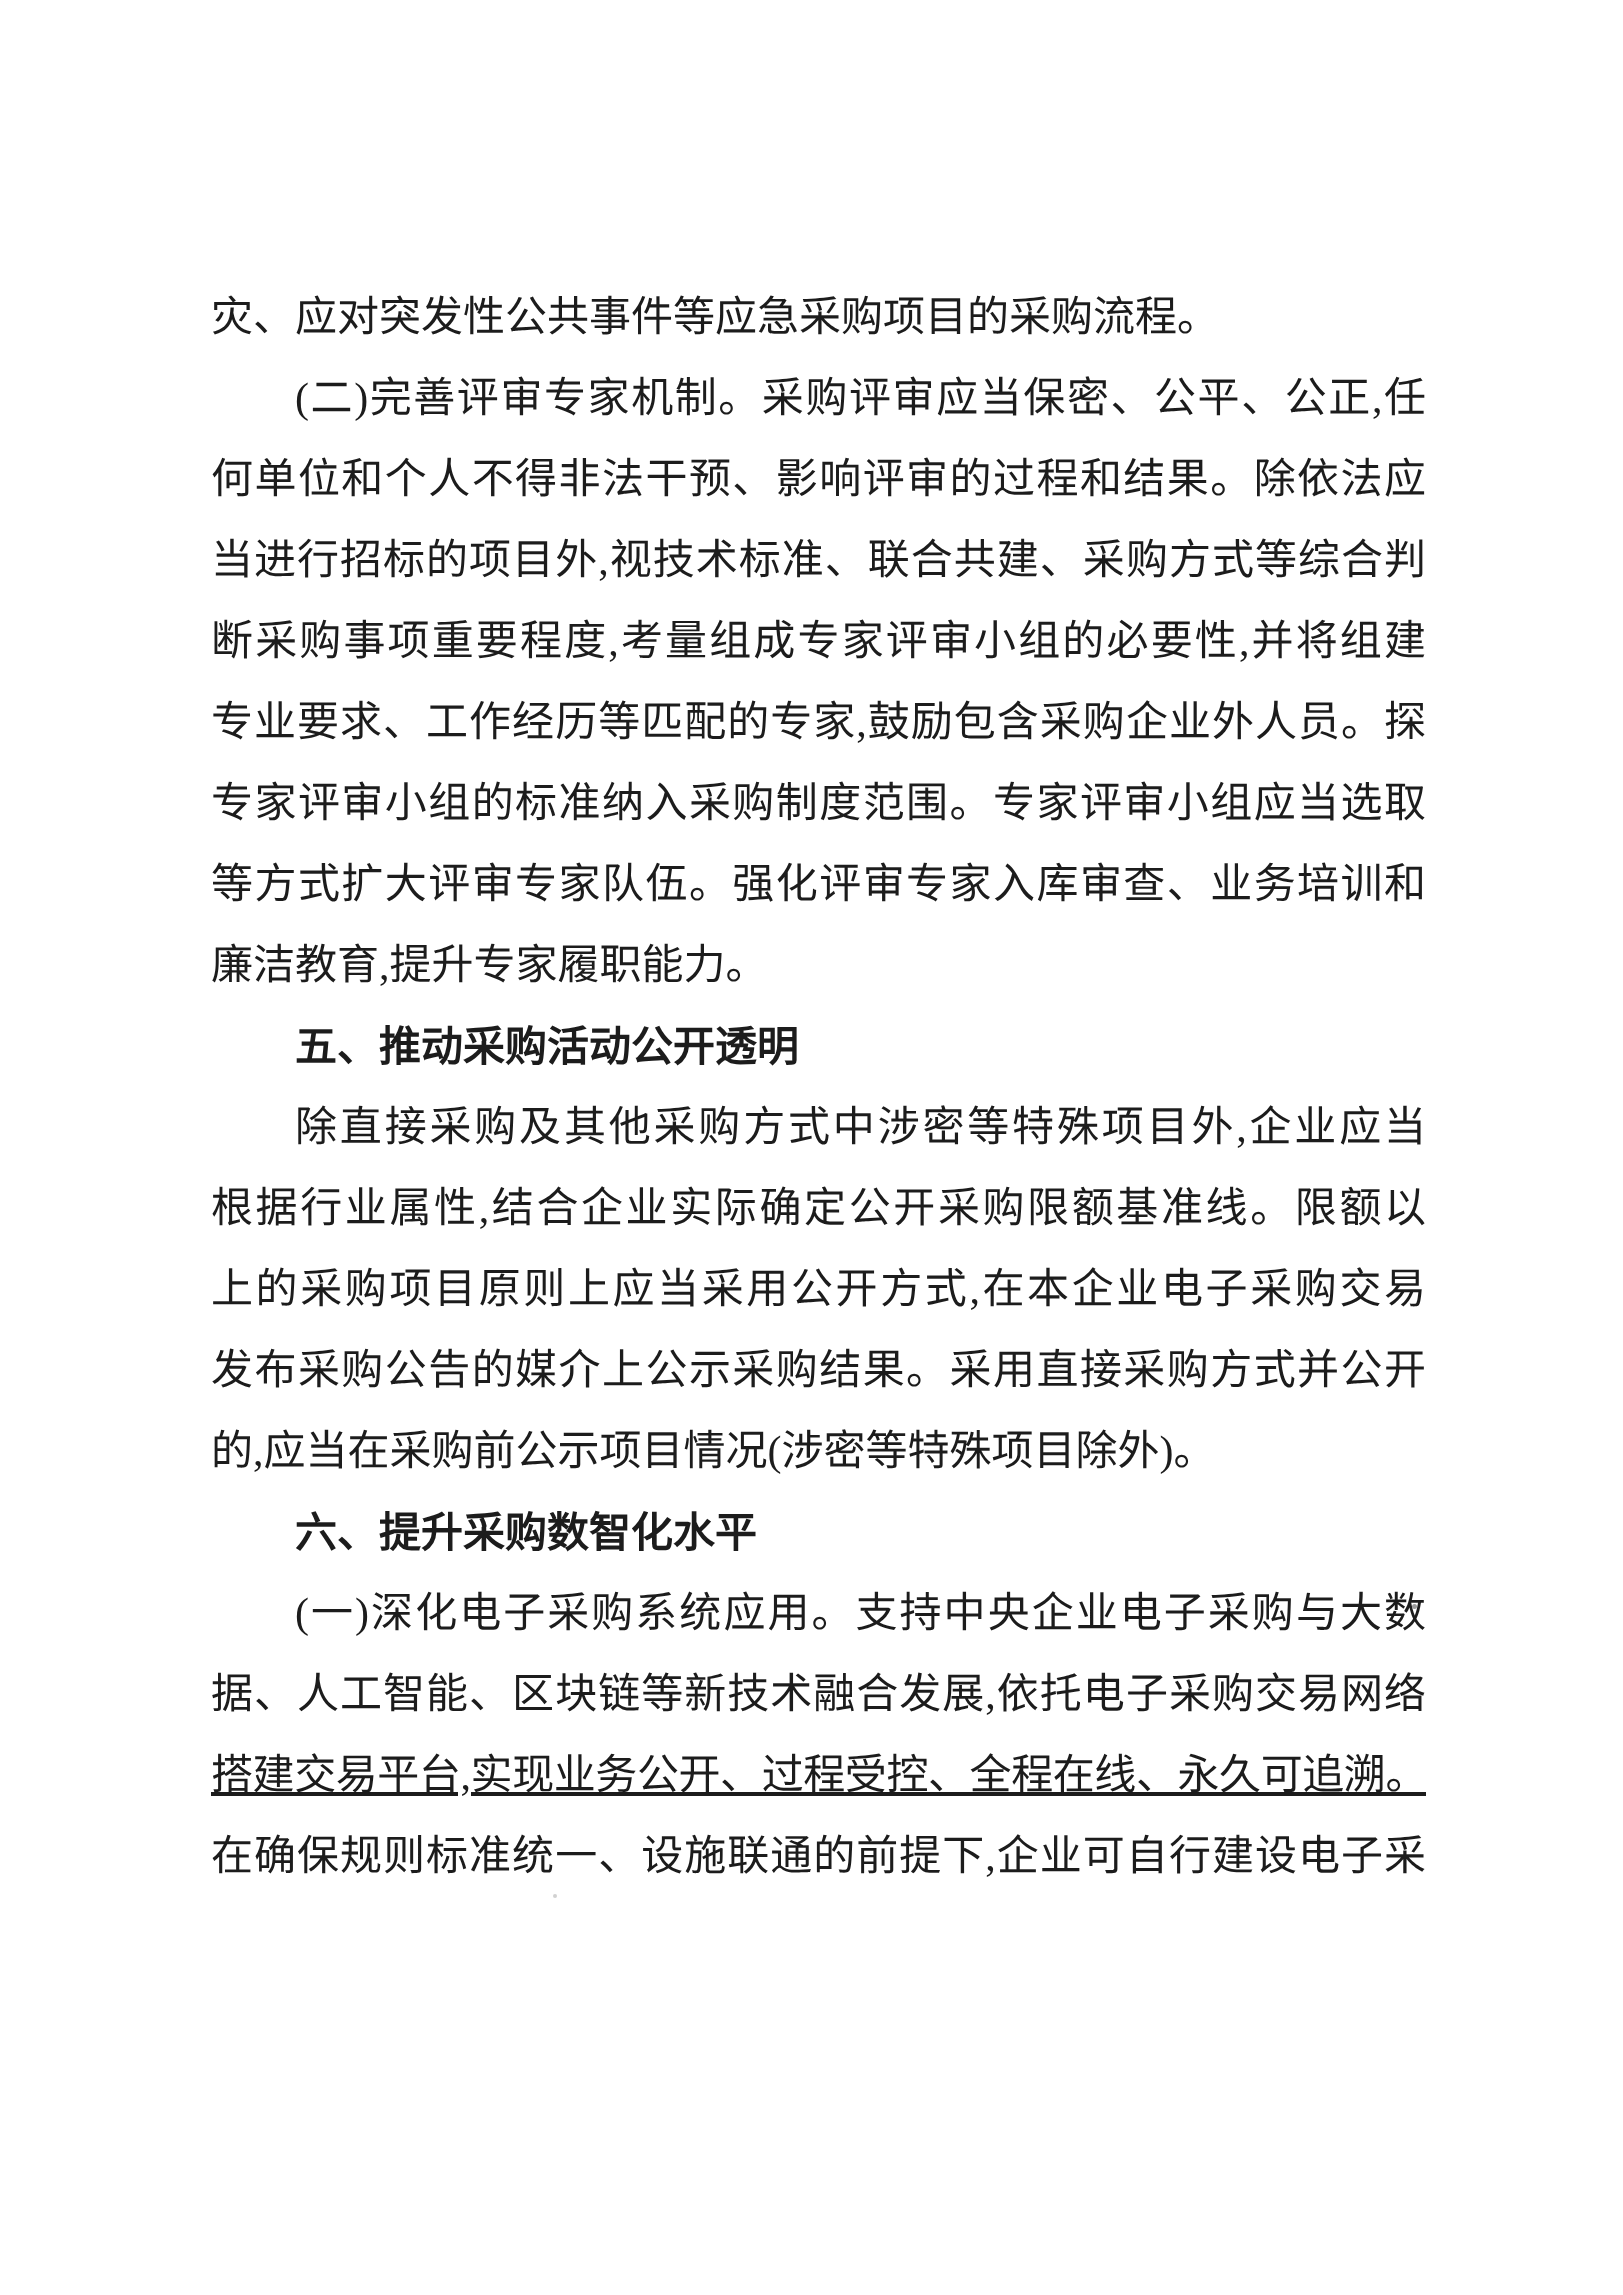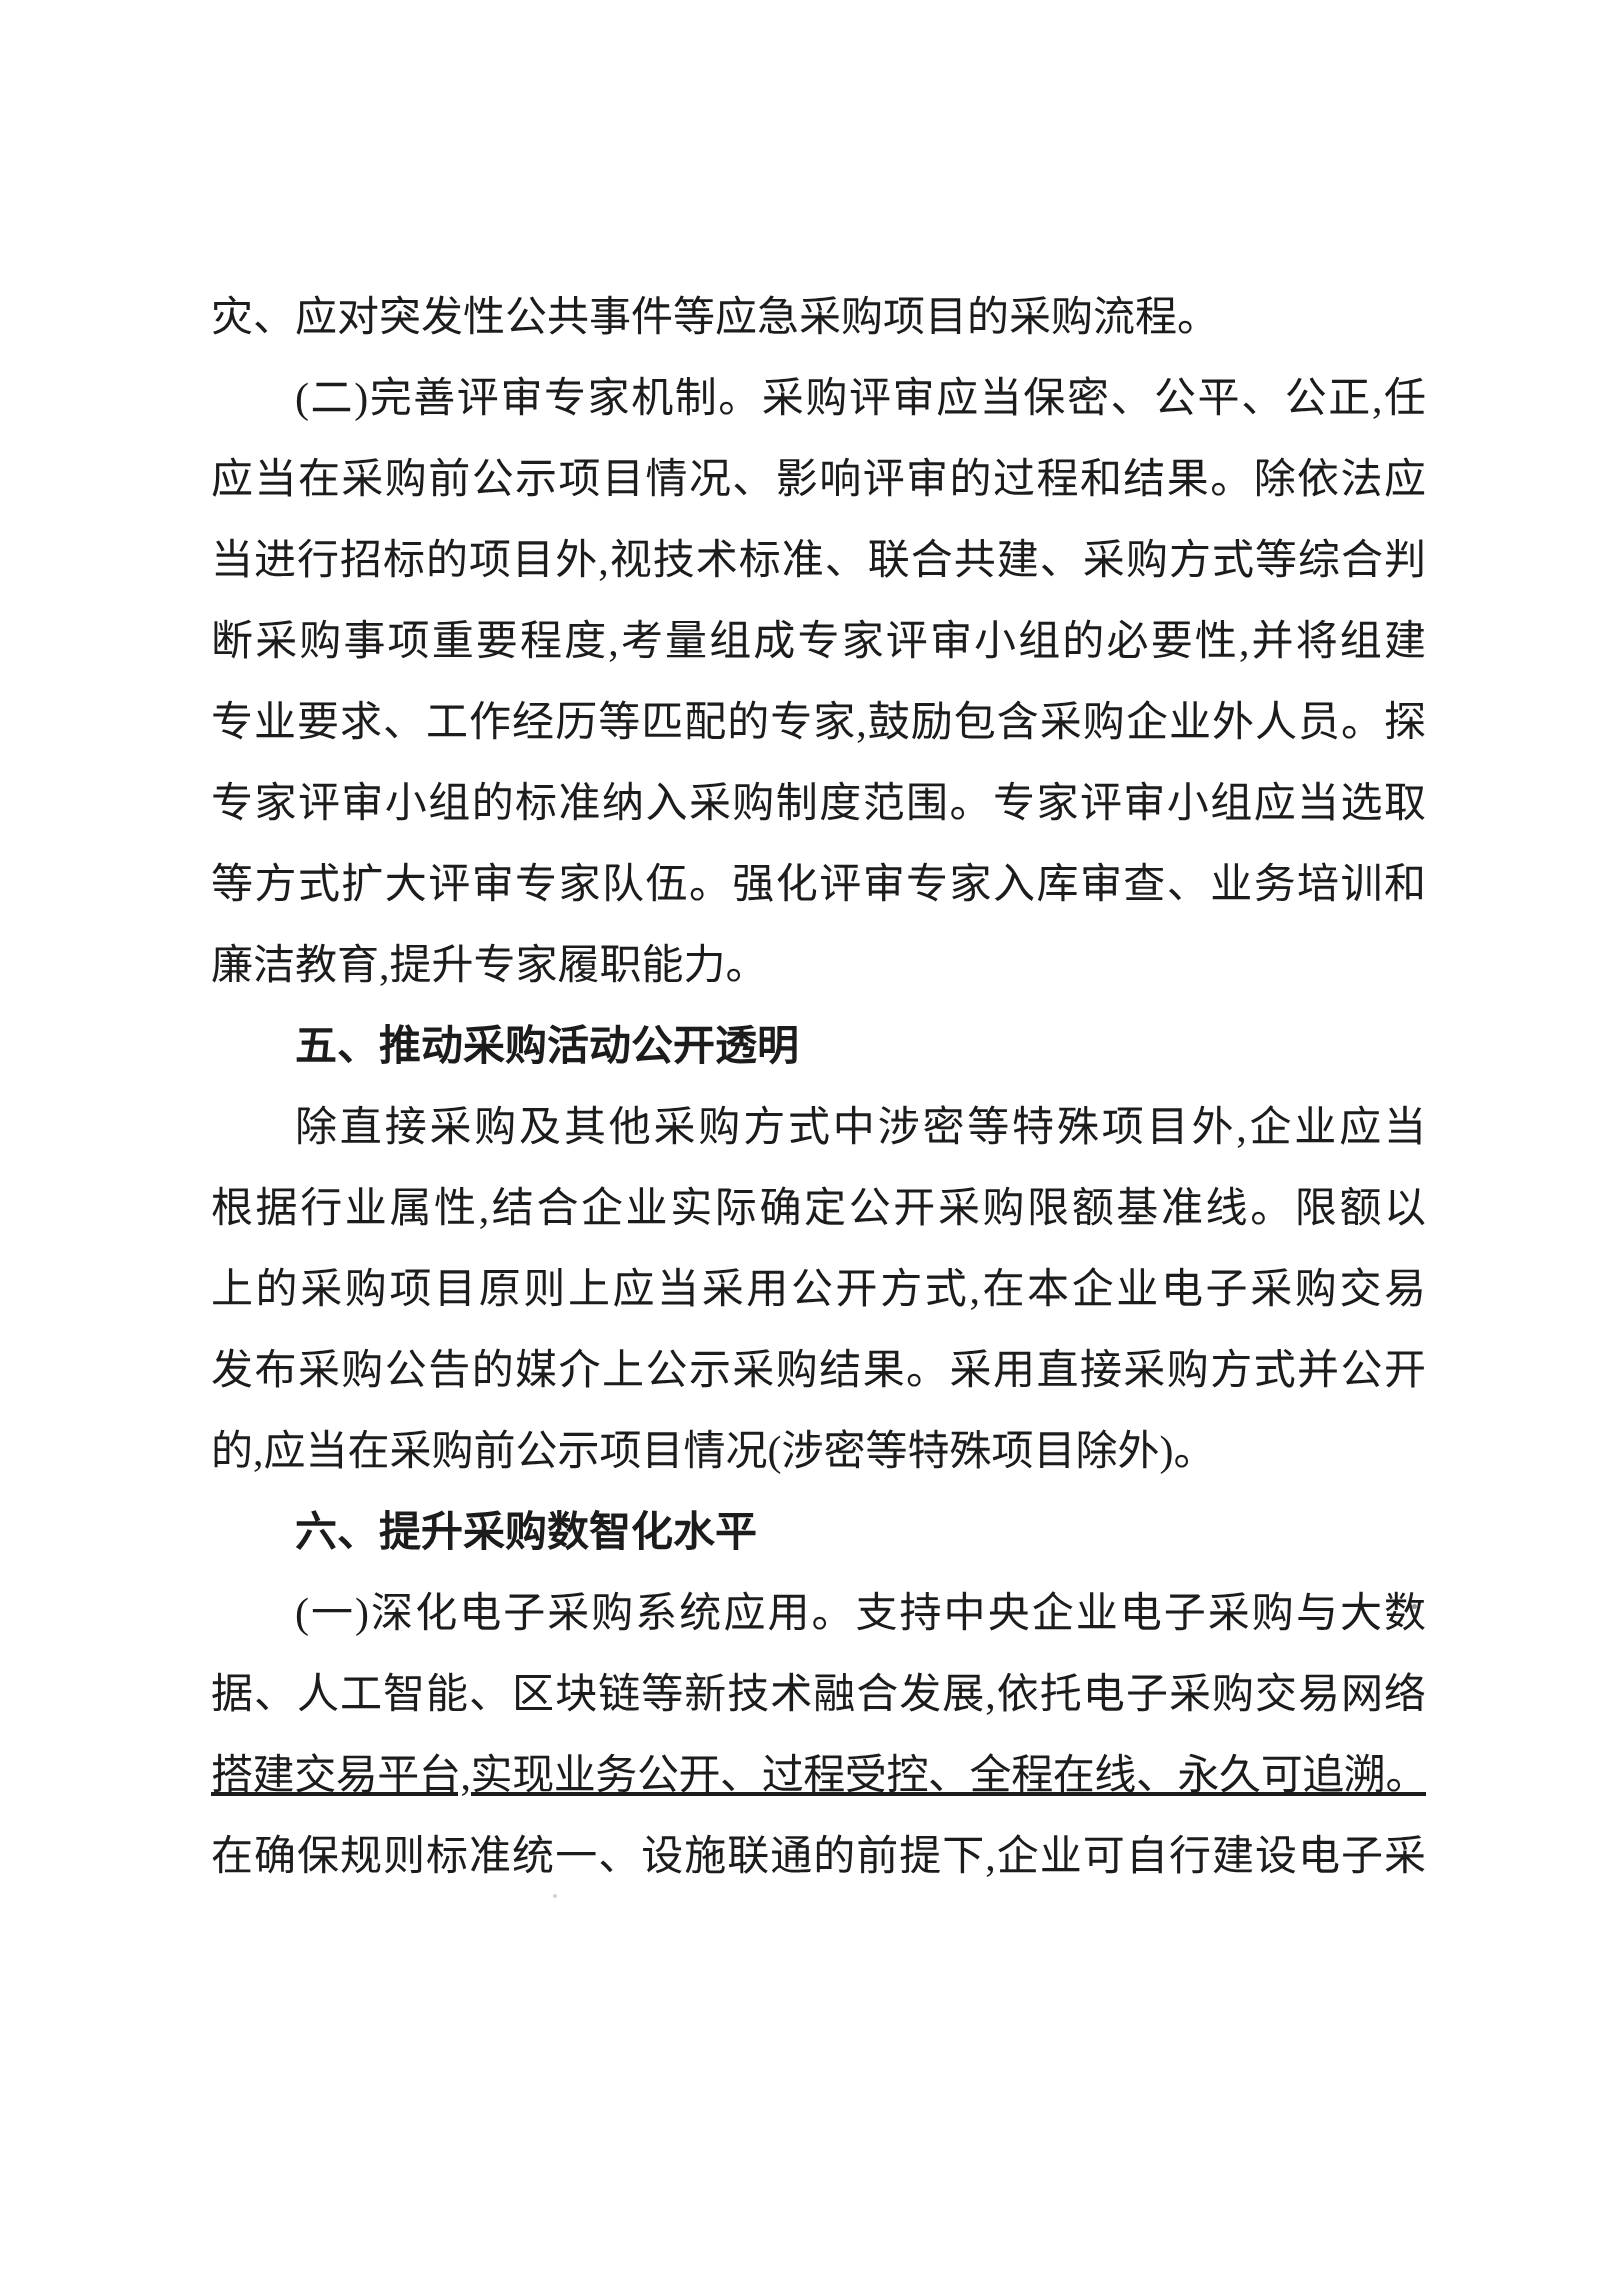--- a/index.html
+++ b/index.html
@@ -32,21 +32,21 @@
     text-align: left;
   }
   .line.justify {
     text-align: justify;
     text-align-last: justify;
   }
   .line.indent {
     text-indent: 2em;
   }
   .line.heading {
-    font-family: Liberation Serif, serif;
+    font-family: Liberation Sans, sans-serif;
     font-weight: 700;
   }
   .line.tight {
     letter-spacing: -1.4px;
     text-decoration: underline;
   }
   .speck {
     position: absolute;
     background: #9a9a9a;
     border-radius: 50%;
@@ -54,21 +54,21 @@
   .speck.s1 { left: 1412px; top: 1604px; width: 5.2px; height: 5.2px; }
   .speck.s2 { left: 553px;  top: 1894px; width: 3.9px; height: 3.9px; opacity: .45; }
 </style>
 </head>
 <body>
 
 <div class="page">
   <div class="doc-body">
       <div class="line">灾、应对突发性公共事件等应急采购项目的采购流程。</div>
       <div class="line indent justify">(二)完善评审专家机制。采购评审应当保密、公平、公正,任</div>
-      <div class="line justify">应当在采购前公示项目情况、影响评审的过程和结果。除依法应</div>
+      <div class="line justify">何单位和个人不得非法干预、影响评审的过程和结果。除依法应</div>
       <div class="line justify">当进行招标的项目外,视技术标准、联合共建、采购方式等综合判</div>
       <div class="line justify">断采购事项重要程度,考量组成专家评审小组的必要性,并将组建</div>
       <div class="line justify">专业要求、工作经历等匹配的专家,鼓励包含采购企业外人员。探</div>
       <div class="line justify">专家评审小组的标准纳入采购制度范围。专家评审小组应当选取</div>
       <div class="line justify">等方式扩大评审专家队伍。强化评审专家入库审查、业务培训和</div>
       <div class="line">廉洁教育,提升专家履职能力。</div>
       <div class="line heading indent">五、推动采购活动公开透明</div>
       <div class="line indent justify">除直接采购及其他采购方式中涉密等特殊项目外,企业应当</div>
       <div class="line justify">根据行业属性,结合企业实际确定公开采购限额基准线。限额以</div>
       <div class="line justify">上的采购项目原则上应当采用公开方式,在本企业电子采购交易</div>

